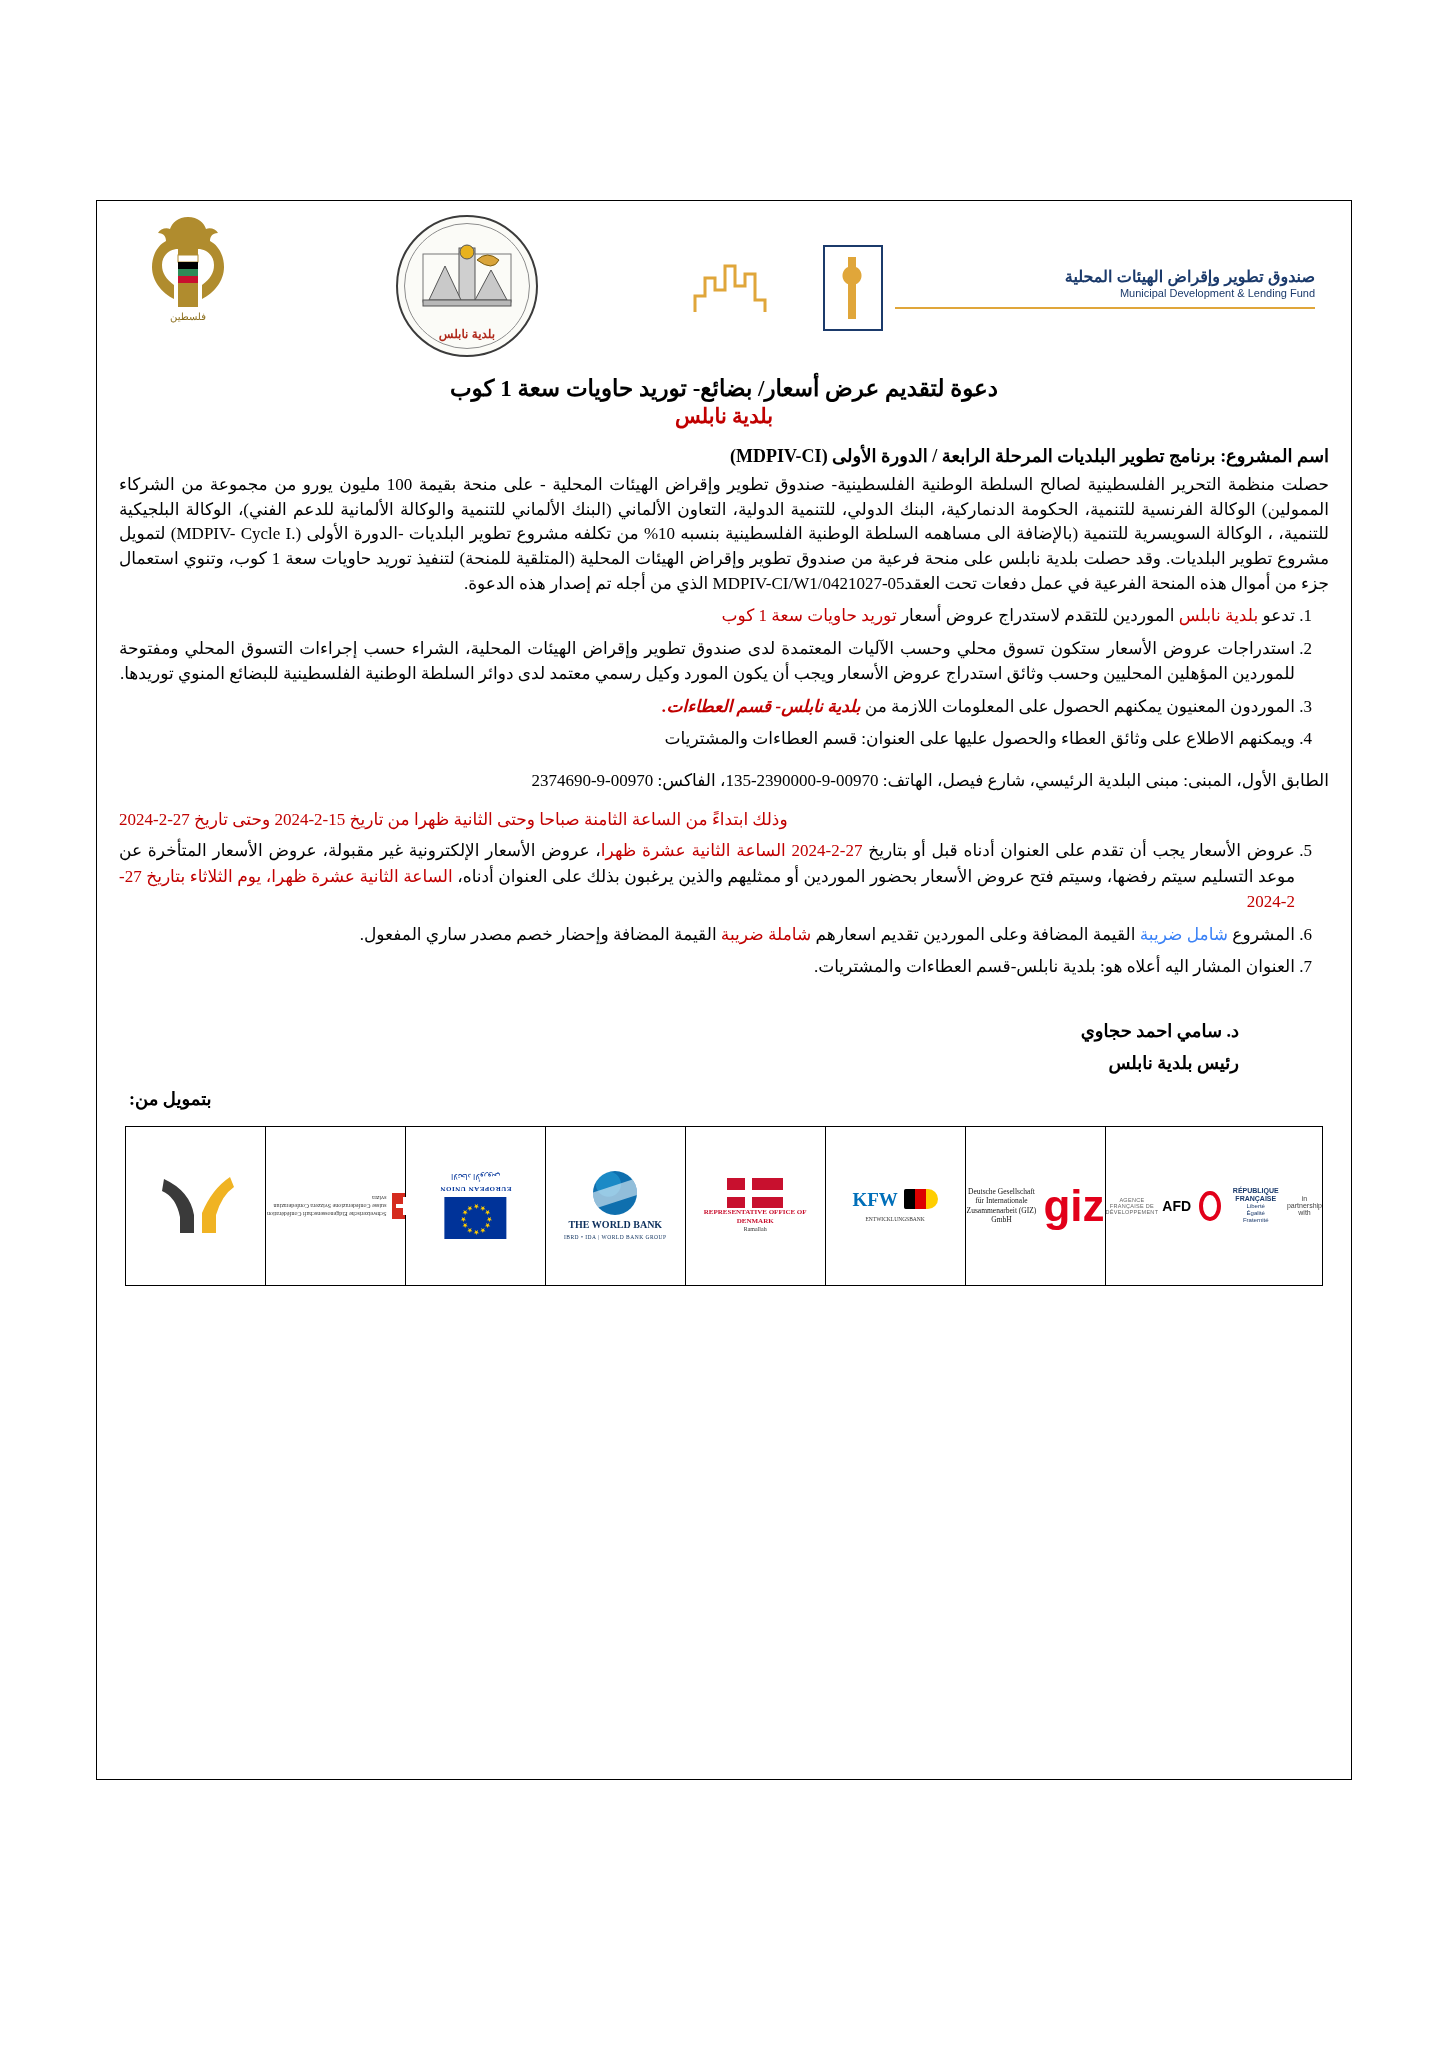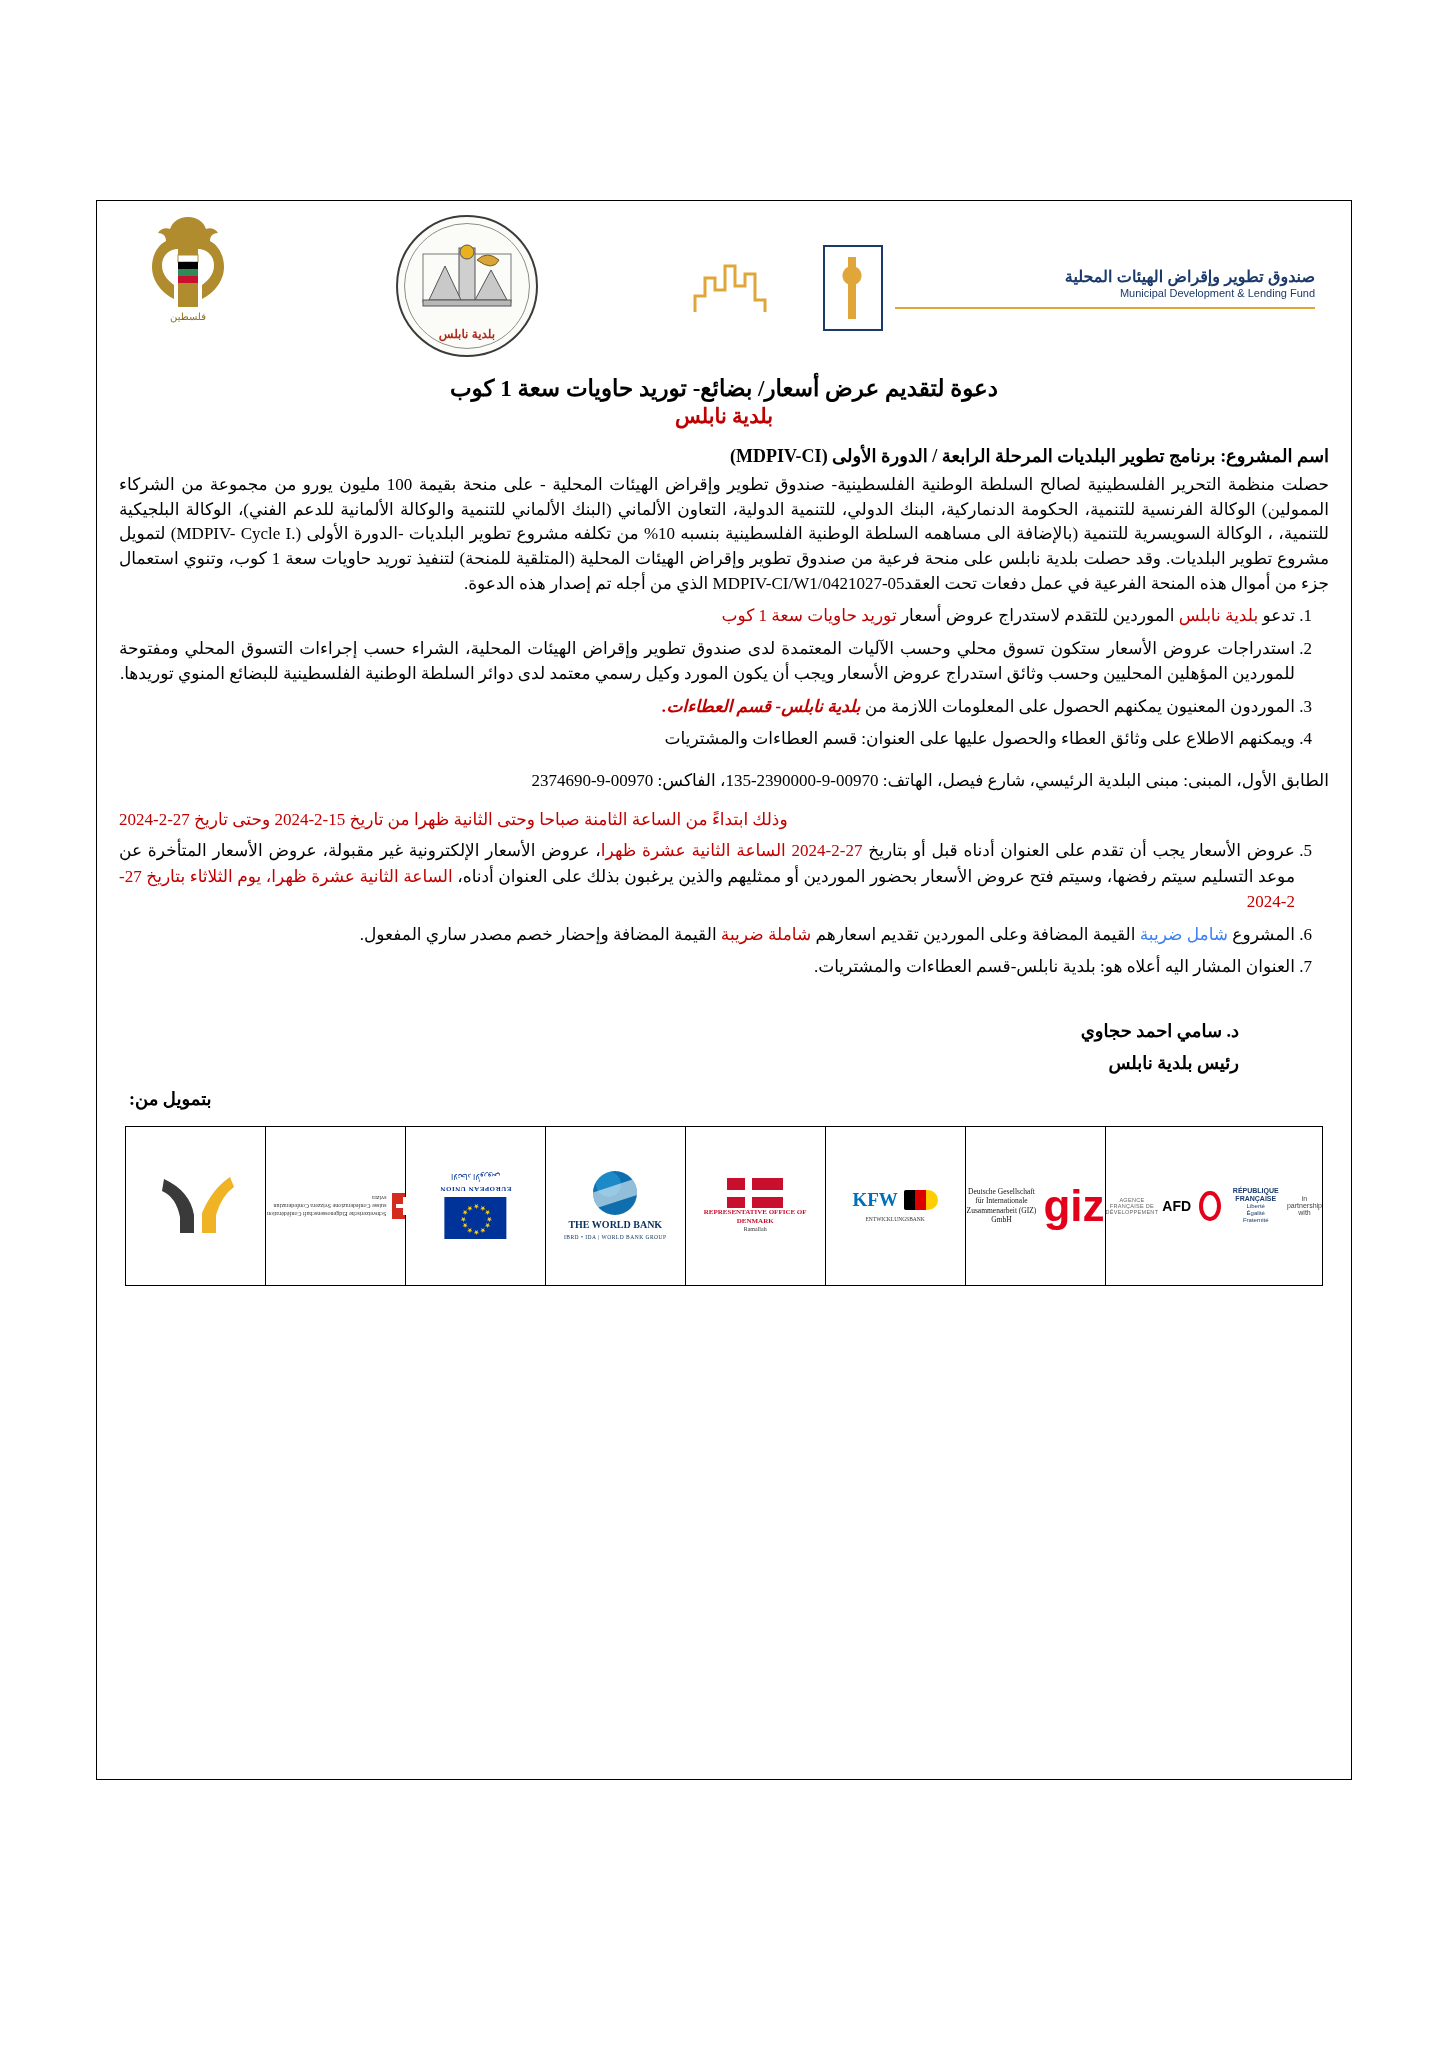--- a/index.html
+++ b/index.html
@@ -141,21 +141,21 @@
   .afd .name{font-size:14px;font-weight:bold;color:#000;}
   .afd .tag{font-size:5.5px;color:#666;letter-spacing:.3px;}
 
   
   .giz{display:flex;align-items:center;gap:6px;}
   .giz .g{font-size:44px;font-weight:bold;color:#e2001a;font-family:"Liberation Sans",sans-serif;line-height:.9;}
   .giz .t{font-size:7.5px;color:#111;line-height:1.25;text-align:center;}
 
   
   .kfw{display:flex;flex-direction:column;align-items:center;gap:5px;}
-  .kfw .row{display:flex;align-items:center;gap:6px;}
+  .kfw .row{display:flex;align-items:flex-start;gap:6px;}
   .kfw .flagband{width:34px;height:20px;background:linear-gradient(90deg,#000 0 33%,#dd0000 33% 66%,#ffce00 66% 100%);border-radius:2px 12px 12px 2px;}
   .kfw .name{font-size:19px;font-weight:bold;color:#006fb9;}
   .kfw .cap{font-size:5.5px;color:#333;}
 
   
   .dk{display:flex;flex-direction:column;align-items:center;}
   .dk .flag{width:56px;height:30px;background:#c8102e;position:relative;}
   .dk .flag:before{content:"";position:absolute;left:18px;top:0;bottom:0;width:7px;background:#fff;}
   .dk .flag:after{content:"";position:absolute;top:12px;left:0;right:0;height:7px;background:#fff;}
   .dk .t{font-size:7px;color:#c8102e;font-weight:bold;line-height:1.3;text-align:center;}

